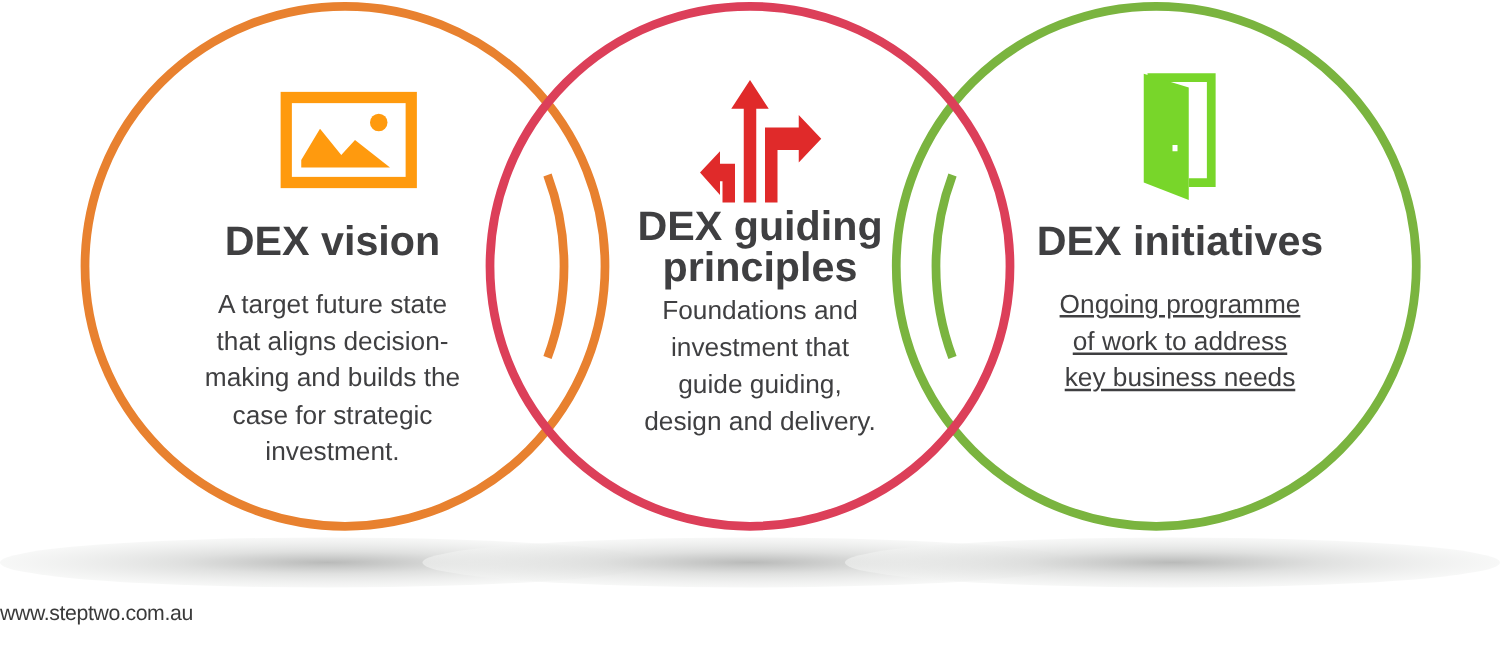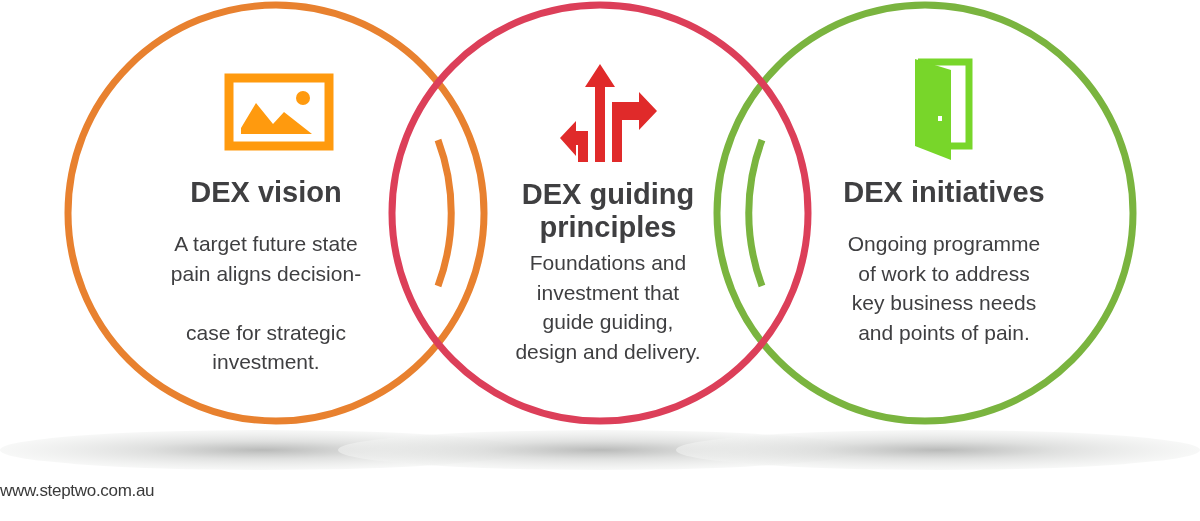--- a/index.html
+++ b/index.html
@@ -1,20 +1,20 @@
 <!DOCTYPE html>
 <html><head>
 <meta charset="utf-8">
 <style>
   html, body { margin: 0; padding: 0; background: #ffffff; }
   body { width: 1200px; height: 521px; position: relative; overflow: hidden;
          font-family: "Liberation Sans", "DejaVu Sans", sans-serif; }
   #diagram { position: absolute; left: 0; top: 0; width: 1200px; height: 521px; }
   .card { position: absolute; width: 300px; text-align: center; color: #3f3f41; }
-  .card h2 { margin: 0; font-size: 29px; font-weight: bold; line-height: 33px; color: #3f3f41; }
+  .card h2 { margin: 0; font-size: 33px; font-weight: bold; line-height: 33px; color: #3f3f41; }
   .card p { margin: 14px 0 0 0; font-size: 21px; line-height: 29.5px; color: #3f3f41; }
   .footer { position: absolute; left: 0; width: 1200px; top: 481px; text-align: left;
             font-size: 17px; color: #3a3a3a; letter-spacing: -0.3px; }
 </style>
 </head>
 <body>
 
 <svg id="diagram" width="1200" height="521" viewBox="0 0 1200 521" xmlns="http://www.w3.org/2000/svg">
   <defs>
     <radialGradient id="shadow" cx="50%" cy="50%" r="50%">
@@ -68,43 +68,42 @@
     <polyline points="918,62 969,62 969,146 951,146" fill="none" stroke="#78d62a" stroke-width="7"></polyline>
     <polygon points="915,59 951,70 951,160 915,146" fill="#78d62a"></polygon>
     <rect x="938" y="116" width="4" height="5" fill="#ffffff"></rect>
   </g>
 </svg>
 
 <div class="card" style="left:116px; top:176px;">
   <h2>DEX vision</h2>
   <p style="margin-top:20px;">
     <span>A target future state</span><br>
-    <span>pain aligns decision-</span><br>
-    <br>
+    <span>that aligns decision-</span><br>
+    <span>making and builds the</span><br>
     <span>case for strategic</span><br>
     <span>investment.</span>
   </p>
 </div>
 
-<div class="card" style="left:458px; top:178px;">
+<div class="card" style="left:458px; top:164px;">
   <h2>
     <span>DEX guiding</span><br>
     <span>principles</span>
   </h2>
   <p style="margin-top:4px;">
     <span>Foundations and</span><br>
     <span>investment that</span><br>
     <span>guide guiding,</span><br>
     <span>design and delivery.</span>
   </p>
 </div>
 
 <div class="card" style="left:794px; top:176px;">
   <h2>DEX initiatives</h2>
-  <p style="margin-top:20px;">
+  <p style="margin-top:20px;text-decoration:underline;">
     <span>Ongoing programme</span><br>
     <span>of work to address</span><br>
     <span>key business needs</span><br>
-    <span>and points of pain.</span>
   </p>
 </div>
 
 <div class="footer">www.steptwo.com.au</div>
 
 </body></html>

